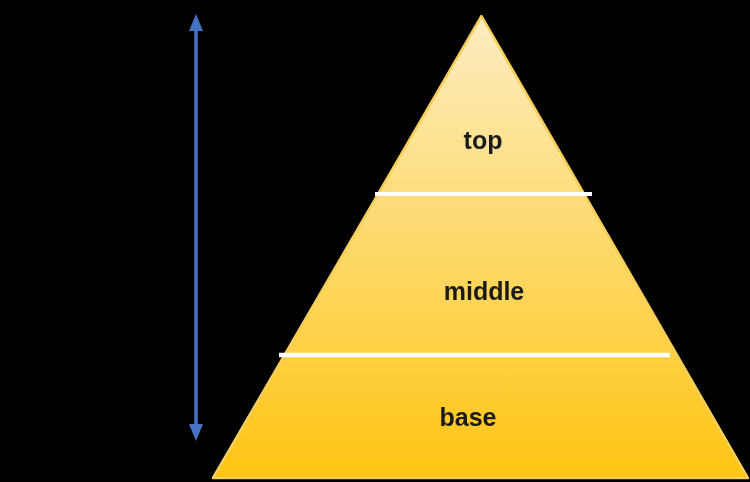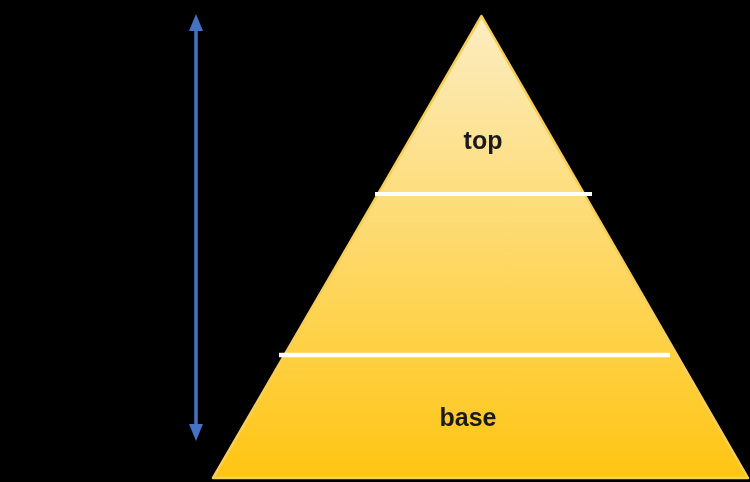--- a/index.html
+++ b/index.html
@@ -52,16 +52,17 @@
 
     <g>
       <line x1="196" y1="28" x2="196" y2="427" stroke-width="3.5" stroke="#4472C4"></line>
       <polygon points="196,14 189,31 203,31" fill="#4472C4"></polygon>
       <polygon points="196,441 189,424 203,424" fill="#4472C4"></polygon>
     </g>
   </svg>
 
   <div class="level-label" style="left:483px; top:140px;">top</div>
 
+  <div class="level-label" style="left:484px; top:291px;">middle</div>
 
   <div class="level-label" style="left:468px; top:417px;">base</div>
 
 </div>
 
 </body></html>

